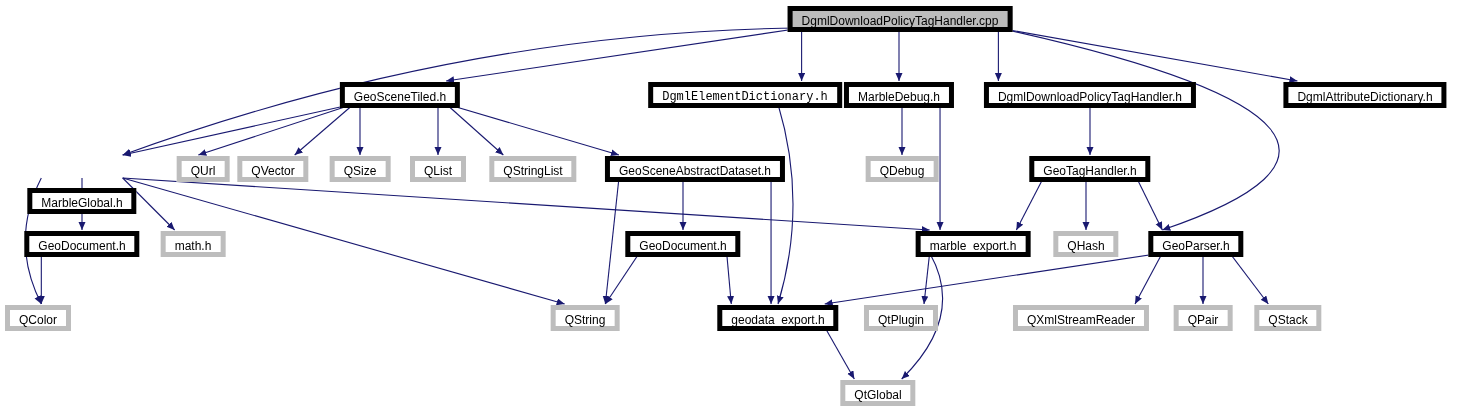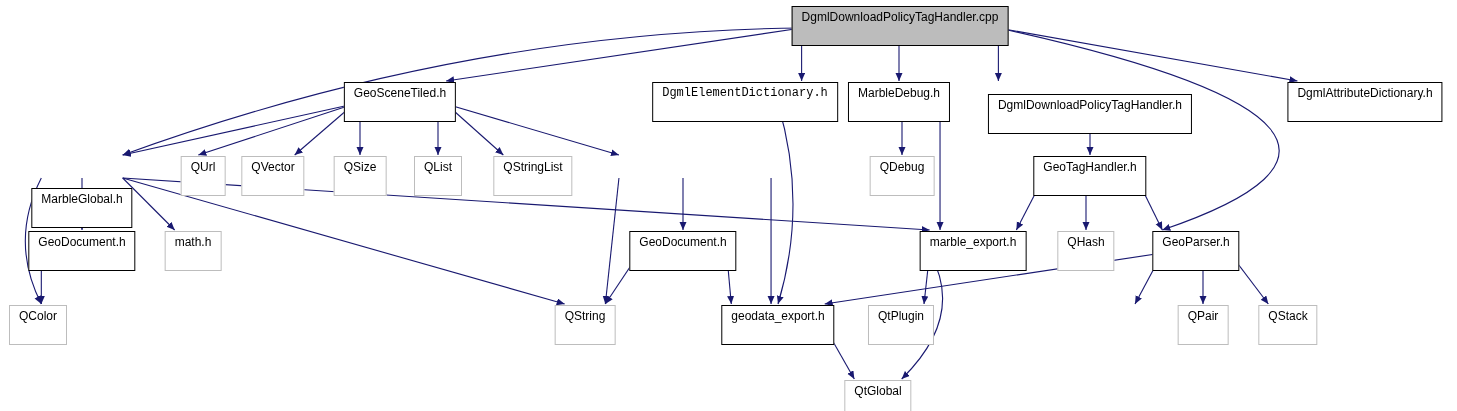--- a/index.html
+++ b/index.html
@@ -9,24 +9,24 @@
     background:#fff;
     font-family:"Liberation Sans","DejaVu Sans",sans-serif;
     overflow:hidden;
   }
   #edges{position:absolute;left:0;top:0;width:1457px;height:411px;}
   .edge{fill:none;stroke:var(--edge,#191970);stroke-width:1.1;}
   .node{
     position:absolute;
     transform:translateX(-50%);
     box-sizing:border-box;
-    height:40px;
+    height:26px;
     line-height:20px;
     padding:0 9px;
-    border:1px solid #1d4ed8;
+    border:5px solid #1d4ed8;
     background:#fff;
     color:#000;
     font-size:12px;
     white-space:nowrap;
     text-align:center;
     cursor:default;
   }
   .node.internal{border-color:var(--internal-border,#000);}
   .node.internal[data-interactable="true"]{cursor:pointer;}
   .node.external{border-color:var(--external-border,#bdbdbd);}
@@ -80,36 +80,38 @@
       <path d="M1162.3125,253 L824.7109375,304" class="edge" marker-end="url(#arrowhead)" data-interactable="false"></path>
       <path d="M929.640625,253 L924.015625,304" class="edge" marker-end="url(#arrowhead)" data-interactable="false"></path>
       <path d="M929.640625,253 Q965.66015625,316 901.6796875,379" class="edge" marker-end="url(#arrowhead)" data-interactable="false"></path>
       <path d="M824.7109375,327 L854.3203125,379" class="edge" marker-end="url(#arrowhead)" data-interactable="false"></path>
     </svg>
 
   <div class="node main" data-interactable="false" style="left: 900px; top: 6px;">DgmlDownloadPolicyTagHandler.cpp</div>
   <div class="node internal" data-interactable="true" style="left: 400px; top: 82px;">GeoSceneTiled.h</div>
   <div class="node internal" data-interactable="true" style="left: 745px; top: 82px; font-family: Liberation Mono, monospace;">DgmlElementDictionary.h</div>
   <div class="node internal" data-interactable="true" style="left: 899px; top: 82px;">MarbleDebug.h</div>
-  <div class="node internal" data-interactable="true" style="left: 1090px; top: 94px;">DgmlDownloadPolicyTagHandler.h</div>
+  <div class="node internal" data-interactable="true" style="left: 1090px; top: 82px;">DgmlDownloadPolicyTagHandler.h</div>
   <div class="node internal" data-interactable="true" style="left: 1365px; top: 82px;">DgmlAttributeDictionary.h</div>
   <div class="node internal" data-interactable="true" style="left: 82px; top: 156px; margin-top: 32px;">MarbleGlobal.h</div>
   <div class="node external" data-interactable="false" style="left: 203px; top: 156px;">QUrl</div>
   <div class="node external" data-interactable="false" style="left: 273px; top: 156px;">QVector</div>
   <div class="node external" data-interactable="false" style="left: 360px; top: 156px;">QSize</div>
   <div class="node external" data-interactable="false" style="left: 438px; top: 156px;">QList</div>
   <div class="node external" data-interactable="false" style="left: 533px; top: 156px;">QStringList</div>
+  <div class="node internal" data-interactable="true" style="left: 695px; top: 156px;">GeoSceneAbstractDataset.h</div>
   <div class="node external" data-interactable="false" style="left: 902px; top: 156px;">QDebug</div>
   <div class="node internal" data-interactable="true" style="left: 1090px; top: 156px;">GeoTagHandler.h</div>
   <div class="node internal" data-interactable="true" style="left: 82px; top: 231px;">GeoDocument.h</div>
   <div class="node external" data-interactable="false" style="left: 193px; top: 231px;">math.h</div>
   <div class="node internal" data-interactable="true" style="left: 683px; top: 231px;">GeoDocument.h</div>
   <div class="node internal" data-interactable="true" style="left: 973px; top: 231px;">marble_export.h</div>
   <div class="node external" data-interactable="false" style="left: 1086px; top: 231px;">QHash</div>
   <div class="node internal" data-interactable="true" style="left: 1196px; top: 231px;">GeoParser.h</div>
   <div class="node external" data-interactable="false" style="left: 38px; top: 305px;">QColor</div>
   <div class="node external" data-interactable="false" style="left: 585px; top: 305px;">QString</div>
   <div class="node internal" data-interactable="true" style="left: 778px; top: 305px;">geodata_export.h</div>
   <div class="node external" data-interactable="false" style="left: 901px; top: 305px;">QtPlugin</div>
+  <div class="node external" data-interactable="false" style="left: 1081px; top: 305px;">QXmlStreamReader</div>
   <div class="node external" data-interactable="false" style="left: 1203px; top: 305px;">QPair</div>
   <div class="node external" data-interactable="false" style="left: 1288px; top: 305px;">QStack</div>
   <div class="node external" data-interactable="false" style="left: 878px; top: 380px;">QtGlobal</div>
 </div>
 
 </body></html>

